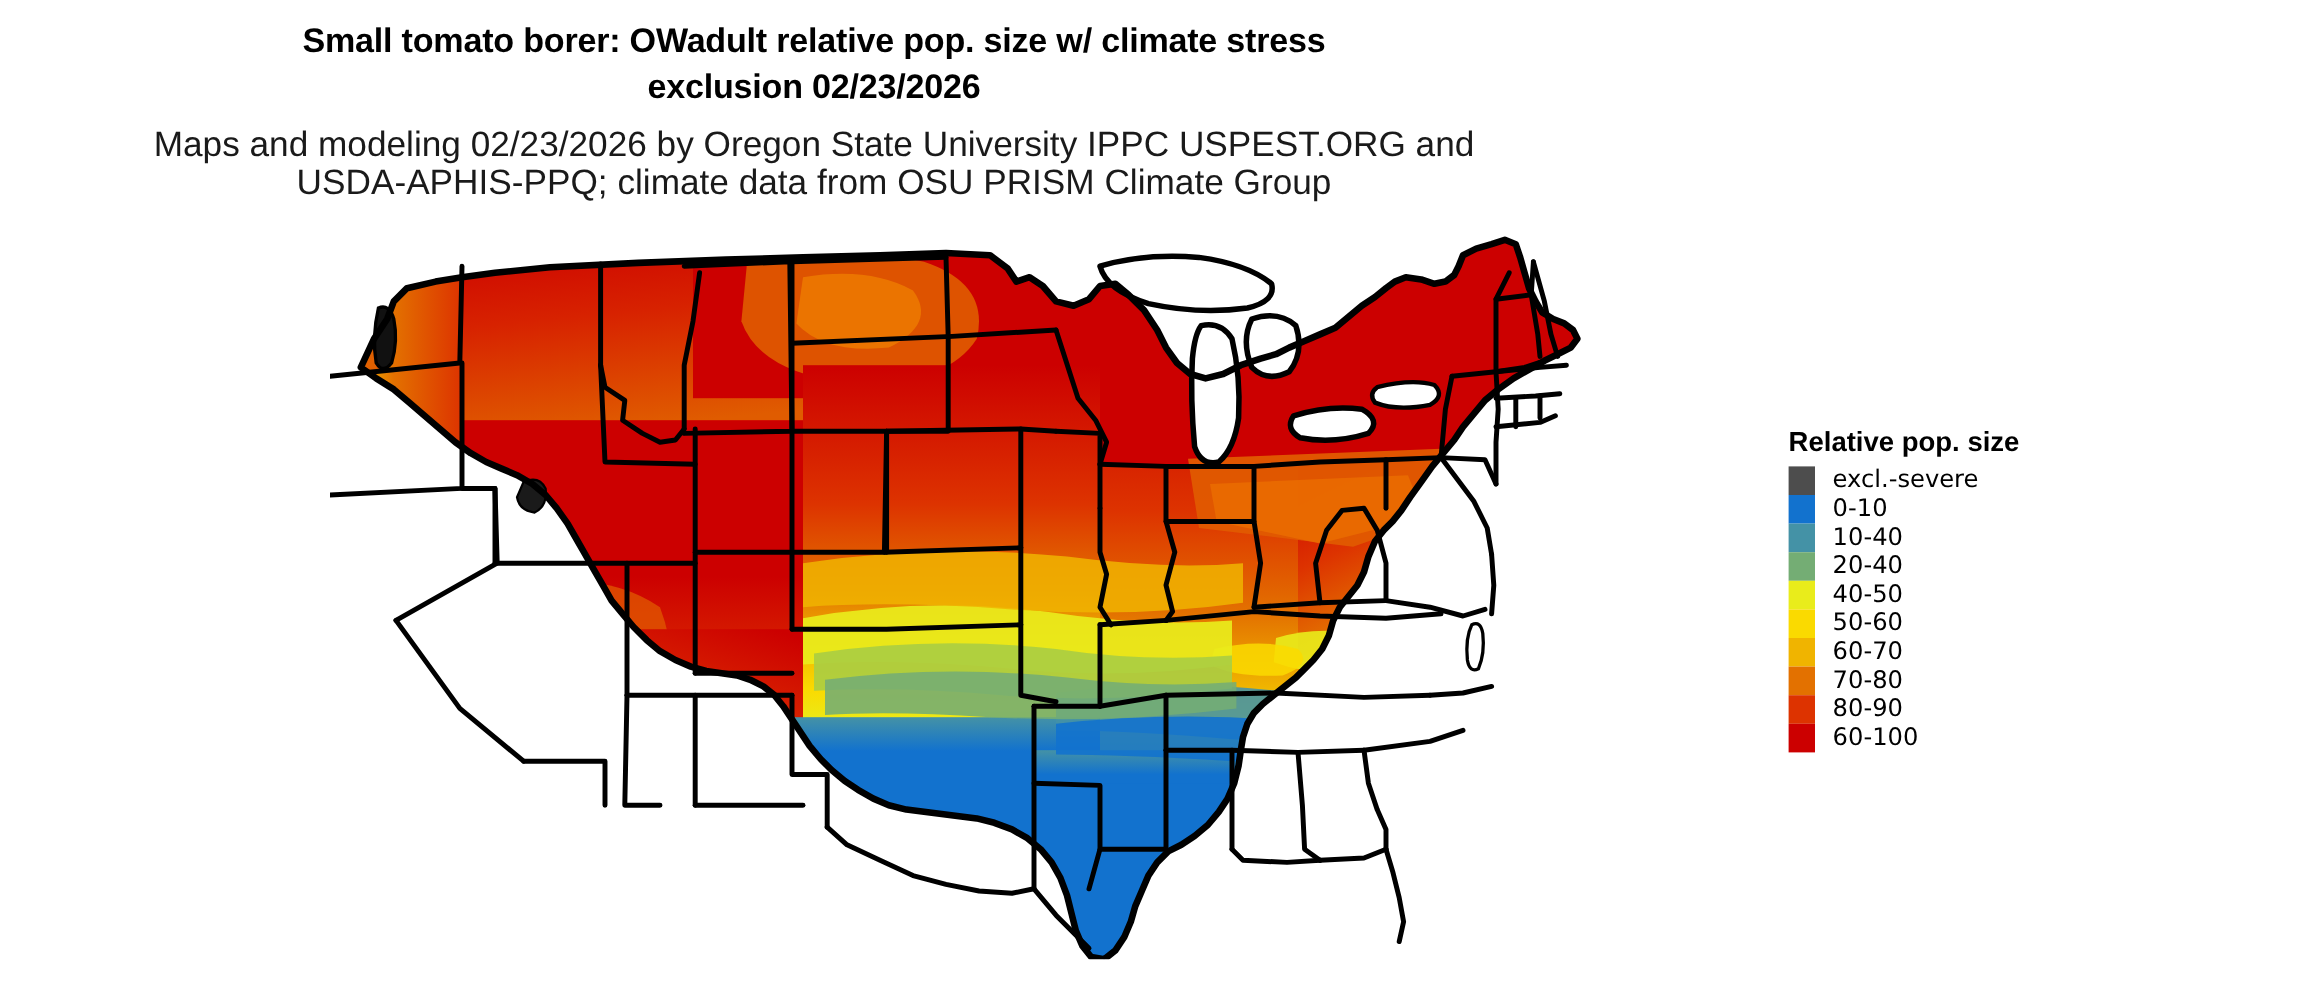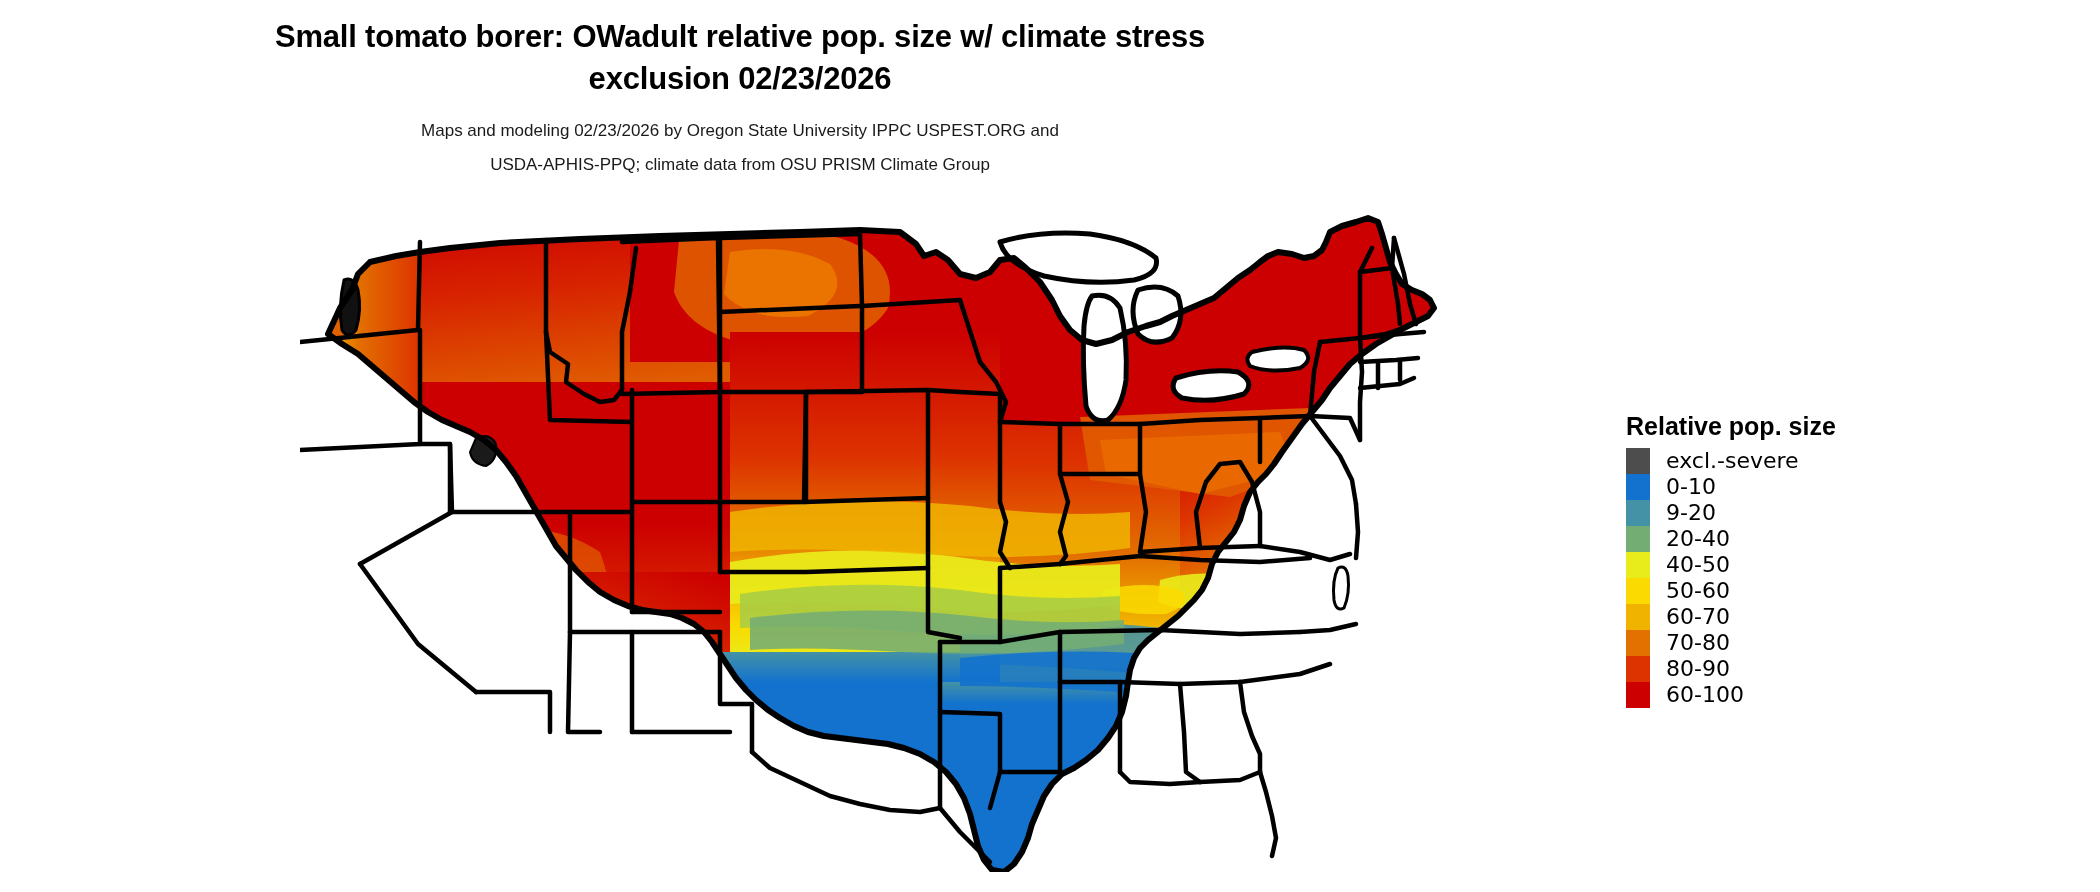--- a/index.html
+++ b/index.html
@@ -34,21 +34,21 @@
     font-size: 31px;
     line-height: 42px;
     color: #000000;
     letter-spacing: -0.2px;
     white-space: pre-line;
   }
   .map-subtitle {
     margin-top: 14px;
     font-family: "Liberation Sans", sans-serif;
     font-weight: normal;
-    font-size: 17px;
+    font-size: 32px;
     line-height: 34px;
     color: #1a1a1a;
     white-space: pre-line;
   }
   
   #map-wrap {
     position: absolute;
     left: 300px;
     top: 212px;
     width: 1180px;
@@ -56,21 +56,21 @@
   }
   #us-map {
     display: block;
     width: 1180px;
     height: 660px;
   }
   
   #legend {
     position: absolute;
     left: 1578px;
-    top: 412px;
+    top: 388px;
     width: 300px;
     padding-left: 48px;
   }
   #legend-title {
     font-family: "Liberation Sans", sans-serif;
     font-weight: bold;
     font-size: 25px;
     line-height: 28px;
     color: #000000;
     margin-bottom: 8px;
@@ -493,21 +493,21 @@
         <div class="legend-row">
           <div class="legend-swatch" style="background: rgb(77, 77, 77);"></div>
           <div class="legend-label">excl.-severe</div>
         </div>
         <div class="legend-row">
           <div class="legend-swatch" style="background: rgb(18, 114, 206);"></div>
           <div class="legend-label">0-10</div>
         </div>
         <div class="legend-row">
           <div class="legend-swatch" style="background: rgb(68, 146, 166);"></div>
-          <div class="legend-label">9-20</div>
+          <div class="legend-label">10-40</div>
         </div>
         <div class="legend-row">
           <div class="legend-swatch" style="background: rgb(116, 173, 116);"></div>
           <div class="legend-label">20-40</div>
         </div>
         <div class="legend-row">
           <div class="legend-swatch" style="background: rgb(233, 236, 27);"></div>
           <div class="legend-label">40-50</div>
         </div>
         <div class="legend-row">

